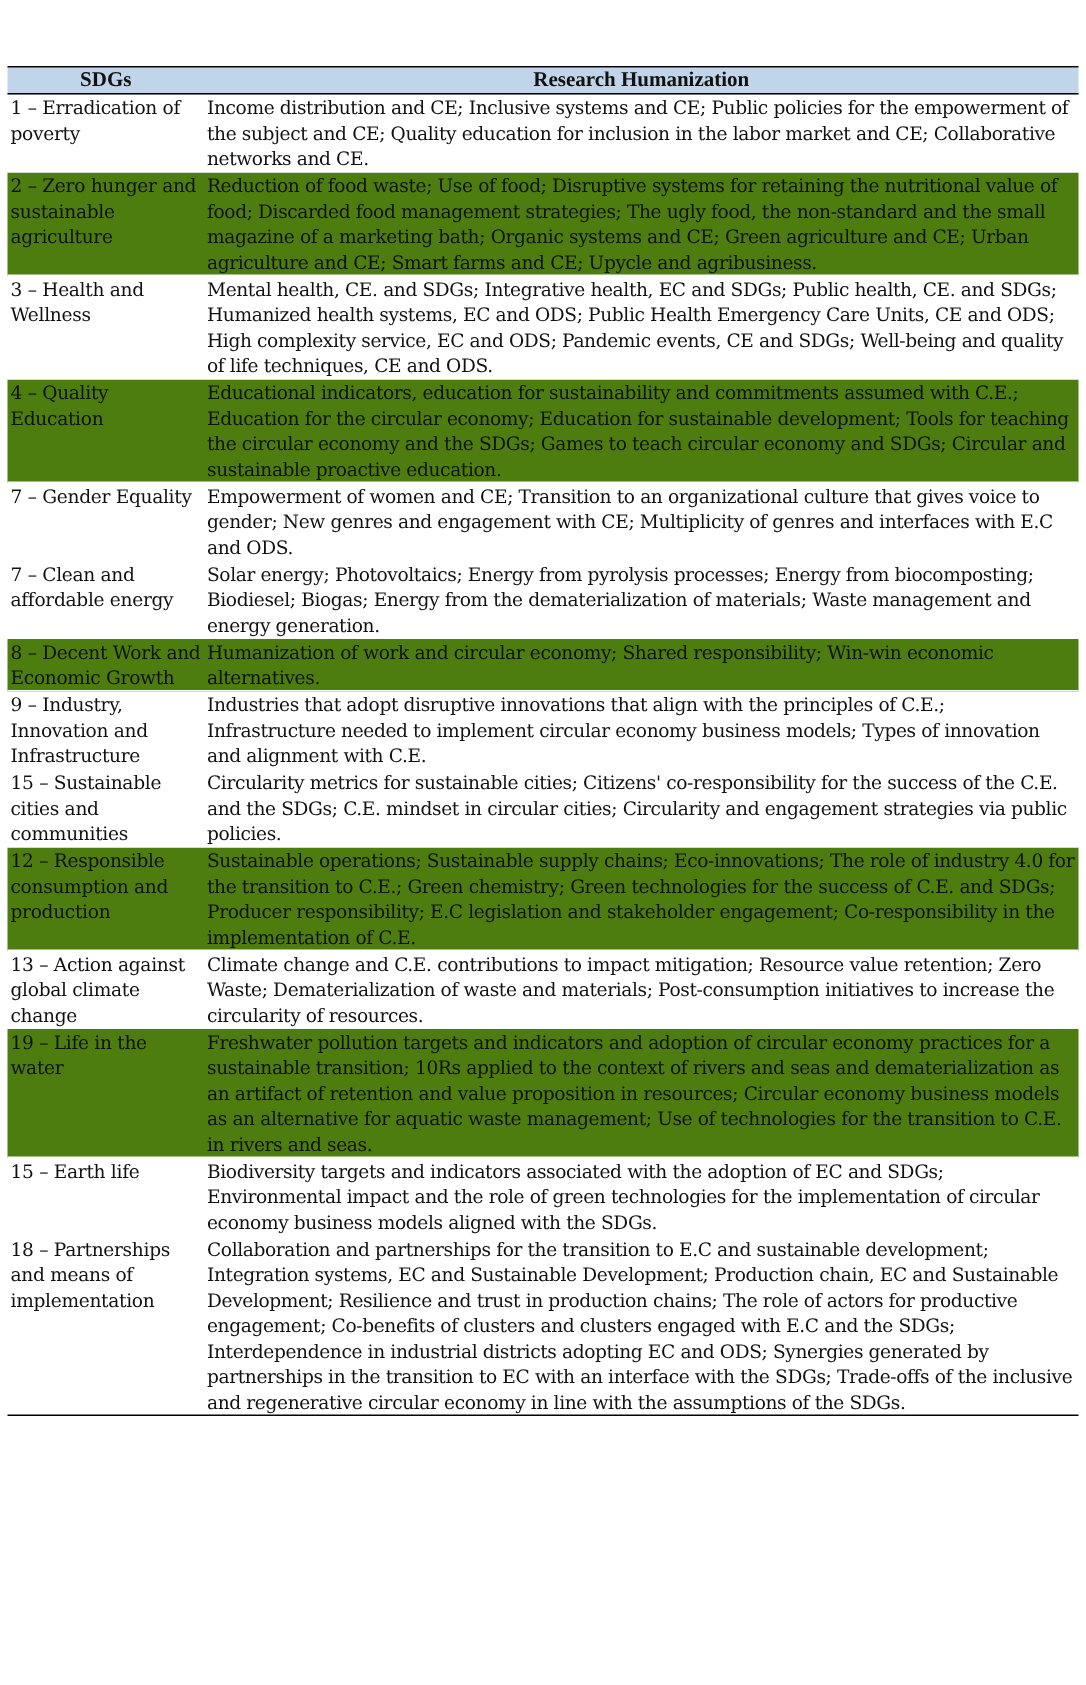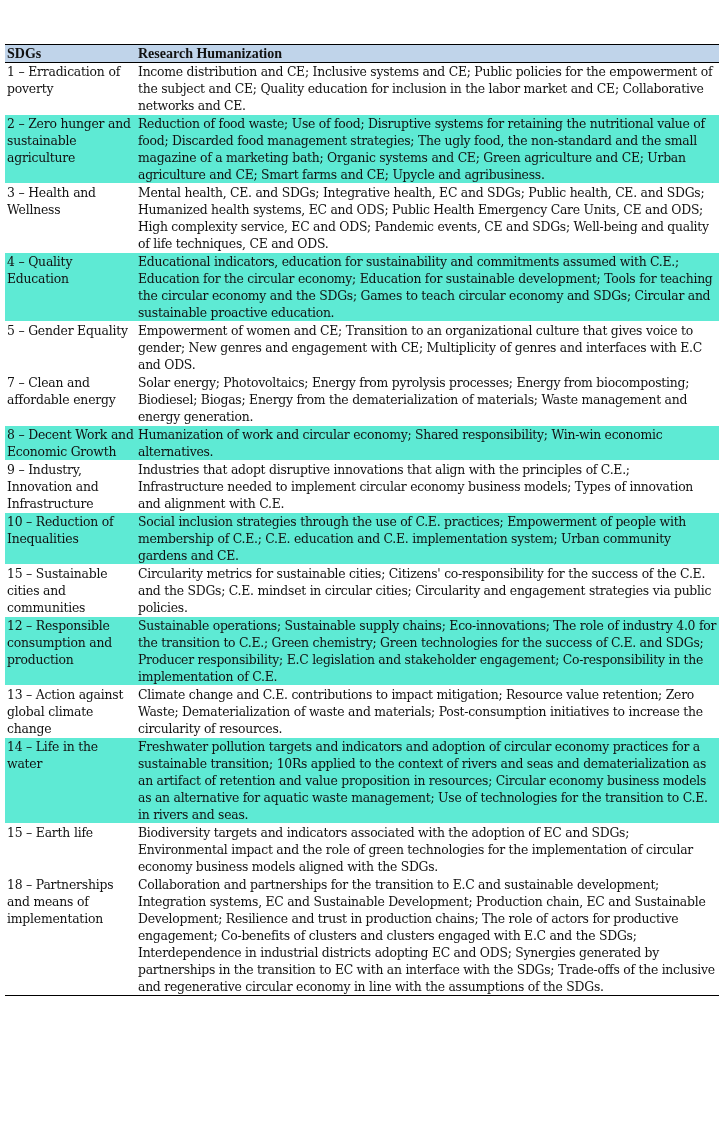--- a/index.html
+++ b/index.html
@@ -3,23 +3,23 @@
   <meta charset="utf-8">
   <style>
     html, body { margin: 0; padding: 0; background: #ffffff; }
     body { width: 724px; height: 1123px; position: relative; overflow: hidden; }
     .table-wrap { position: absolute; left: 5px; top: 44px; width: 714px; }
     table { border-collapse: collapse; width: 714px; table-layout: fixed;
       font-family: "DejaVu Serif", "Liberation Serif", serif; font-size: 12.4px; line-height: 17px; color: #111; }
     col.c1 { width: 131px; }
     col.c2 { width: 583px; }
     thead tr { border-top: 1.5px solid #000; border-bottom: 1px solid #000; background: #c0d4ea; }
-    th { text-align: left; font-weight: bold; padding: 0 2px 0 2px; font-family: "Liberation Serif", serif; font-size: 14px; height: 17px; }
+    th { text-align: center; font-weight: bold; padding: 0 2px 0 2px; font-family: "Liberation Serif", serif; font-size: 14px; height: 17px; }
     td { vertical-align: top; padding: 0 2px 0 2px; }
-    tbody tr.shade { background: #5eead4; }
+    tbody tr.shade { background: #4d7c0f; }
     tbody tr { border-bottom: 1.5px solid #ffffff; }
     tbody tr:last-child { border-bottom: 1.5px solid #000; }
     td.sdg { letter-spacing: -0.2px; }
     td.opp { letter-spacing: -0.25px; }
   </style>
 </head>
 <body>
 
 <div class="table-wrap">
   <table>
@@ -44,53 +44,49 @@
         </tr>
         <tr>
           <td class="sdg">3 – Health and Wellness</td>
           <td class="opp">Mental health, CE. and SDGs; Integrative health, EC and SDGs; Public health, CE. and SDGs; Humanized health systems, EC and ODS; Public Health Emergency Care Units, CE and ODS; High complexity service, EC and ODS; Pandemic events, CE and SDGs; Well-being and quality of life techniques, CE and ODS.</td>
         </tr>
         <tr class="shade">
           <td class="sdg">4 – Quality Education</td>
           <td class="opp">Educational indicators, education for sustainability and commitments assumed with C.E.; Education for the circular economy; Education for sustainable development; Tools for teaching the circular economy and the SDGs; Games to teach circular economy and SDGs; Circular and sustainable proactive education.</td>
         </tr>
         <tr>
-          <td class="sdg">5 – Gender Equality</td>
+          <td class="sdg">7 – Gender Equality</td>
           <td class="opp">Empowerment of women and CE; Transition to an organizational culture that gives voice to gender; New genres and engagement with CE; Multiplicity of genres and interfaces with E.C and ODS.</td>
         </tr>
         <tr>
           <td class="sdg">7 – Clean and affordable energy</td>
           <td class="opp">Solar energy; Photovoltaics; Energy from pyrolysis processes; Energy from biocomposting; Biodiesel; Biogas; Energy from the dematerialization of materials; Waste management and energy generation.</td>
         </tr>
         <tr class="shade">
           <td class="sdg">8 – Decent Work and Economic Growth</td>
           <td class="opp">Humanization of work and circular economy; Shared responsibility; Win-win economic alternatives.</td>
         </tr>
         <tr>
           <td class="sdg">9 – Industry, Innovation and Infrastructure</td>
           <td class="opp">Industries that adopt disruptive innovations that align with the principles of C.E.; Infrastructure needed to implement circular economy business models; Types of innovation and alignment with C.E.</td>
         </tr>
-        <tr class="shade">
-          <td class="sdg">10 – Reduction of Inequalities</td>
-          <td class="opp">Social inclusion strategies through the use of C.E. practices; Empowerment of people with membership of C.E.; C.E. education and C.E. implementation system; Urban community gardens and CE.</td>
-        </tr>
         <tr>
           <td class="sdg">15 – Sustainable cities and communities</td>
           <td class="opp">Circularity metrics for sustainable cities; Citizens' co-responsibility for the success of the C.E. and the SDGs; C.E. mindset in circular cities; Circularity and engagement strategies via public policies.</td>
         </tr>
         <tr class="shade">
           <td class="sdg">12 – Responsible consumption and production</td>
           <td class="opp">Sustainable operations; Sustainable supply chains; Eco-innovations; The role of industry 4.0 for the transition to C.E.; Green chemistry; Green technologies for the success of C.E. and SDGs; Producer responsibility; E.C legislation and stakeholder engagement; Co-responsibility in the implementation of C.E.</td>
         </tr>
         <tr>
           <td class="sdg">13 – Action against global climate change</td>
           <td class="opp">Climate change and C.E. contributions to impact mitigation; Resource value retention; Zero Waste; Dematerialization of waste and materials; Post-consumption initiatives to increase the circularity of resources.</td>
         </tr>
         <tr class="shade">
-          <td class="sdg">14 – Life in the water</td>
+          <td class="sdg">19 – Life in the water</td>
           <td class="opp">Freshwater pollution targets and indicators and adoption of circular economy practices for a sustainable transition; 10Rs applied to the context of rivers and seas and dematerialization as an artifact of retention and value proposition in resources; Circular economy business models as an alternative for aquatic waste management; Use of technologies for the transition to C.E. in rivers and seas.</td>
         </tr>
         <tr>
           <td class="sdg">15 – Earth life</td>
           <td class="opp">Biodiversity targets and indicators associated with the adoption of EC and SDGs; Environmental impact and the role of green technologies for the implementation of circular economy business models aligned with the SDGs.</td>
         </tr>
         <tr>
           <td class="sdg">18 – Partnerships and means of implementation</td>
           <td class="opp">Collaboration and partnerships for the transition to E.C and sustainable development; Integration systems, EC and Sustainable Development; Production chain, EC and Sustainable Development; Resilience and trust in production chains; The role of actors for productive engagement; Co-benefits of clusters and clusters engaged with E.C and the SDGs; Interdependence in industrial districts adopting EC and ODS; Synergies generated by partnerships in the transition to EC with an interface with the SDGs; Trade-offs of the inclusive and regenerative circular economy in line with the assumptions of the SDGs.</td>
         </tr>

